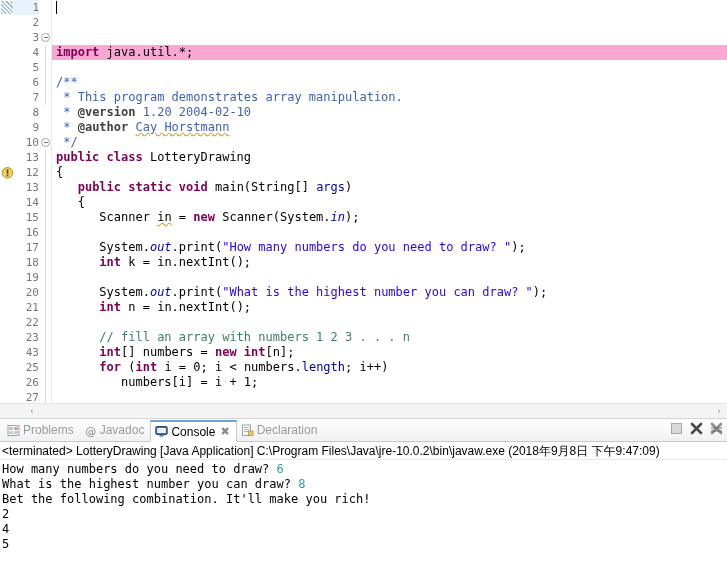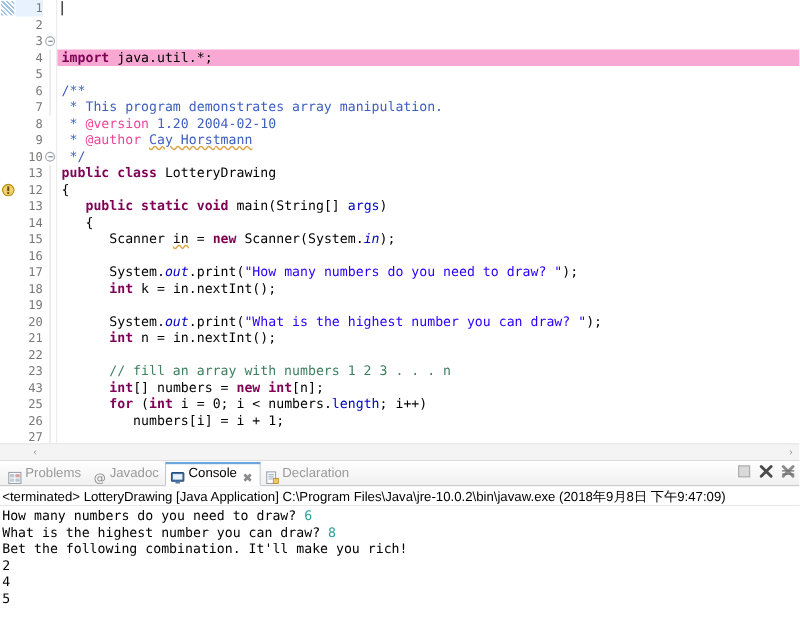--- a/index.html
+++ b/index.html
@@ -127,21 +127,21 @@
     left: 4px; top: 1px;
     width: 1px; height: 13px;
     background: #000;
   }
 
   
   .kw   { color: #7f0055; font-weight: bold; }
   .str  { color: #2a00ff; }
   .cmt  { color: #3f7f5f; }
   .jdoc { color: #3f5fbf; }
-  .jtag { color: #ec4899; font-weight: normal; }
+  .jtag { color: #404040; font-weight: bold; }
   .fld  { color: #0000c0; font-style: italic; }
   .stat { color: #0000c0; }
   .plain{ color: #000000; }
   .sq   { text-decoration: underline; text-decoration-style: wavy;
           text-decoration-color: #d9a441; }
 
   
   .hscroll {
     position: absolute;
     left: 0; right: 0; bottom: 0;
@@ -176,21 +176,21 @@
     position: relative;
     height: 23px;
     display: flex;
     align-items: flex-end;
     background: linear-gradient(#ffffff, #f0f0f0);
     border-bottom: 1px solid #c5c9cd;
     padding-left: 3px;
   }
   .tab {
     display: flex;
-    align-items: flex-end;
+    align-items: center;
     gap: 3px;
     height: 22px;
     padding: 0 6px 0 4px;
     font-size: 12px;
     color: #9a9a9a;
     white-space: nowrap;
   }
   .tab.active {
     color: #000000;
     background: #ffffff;

